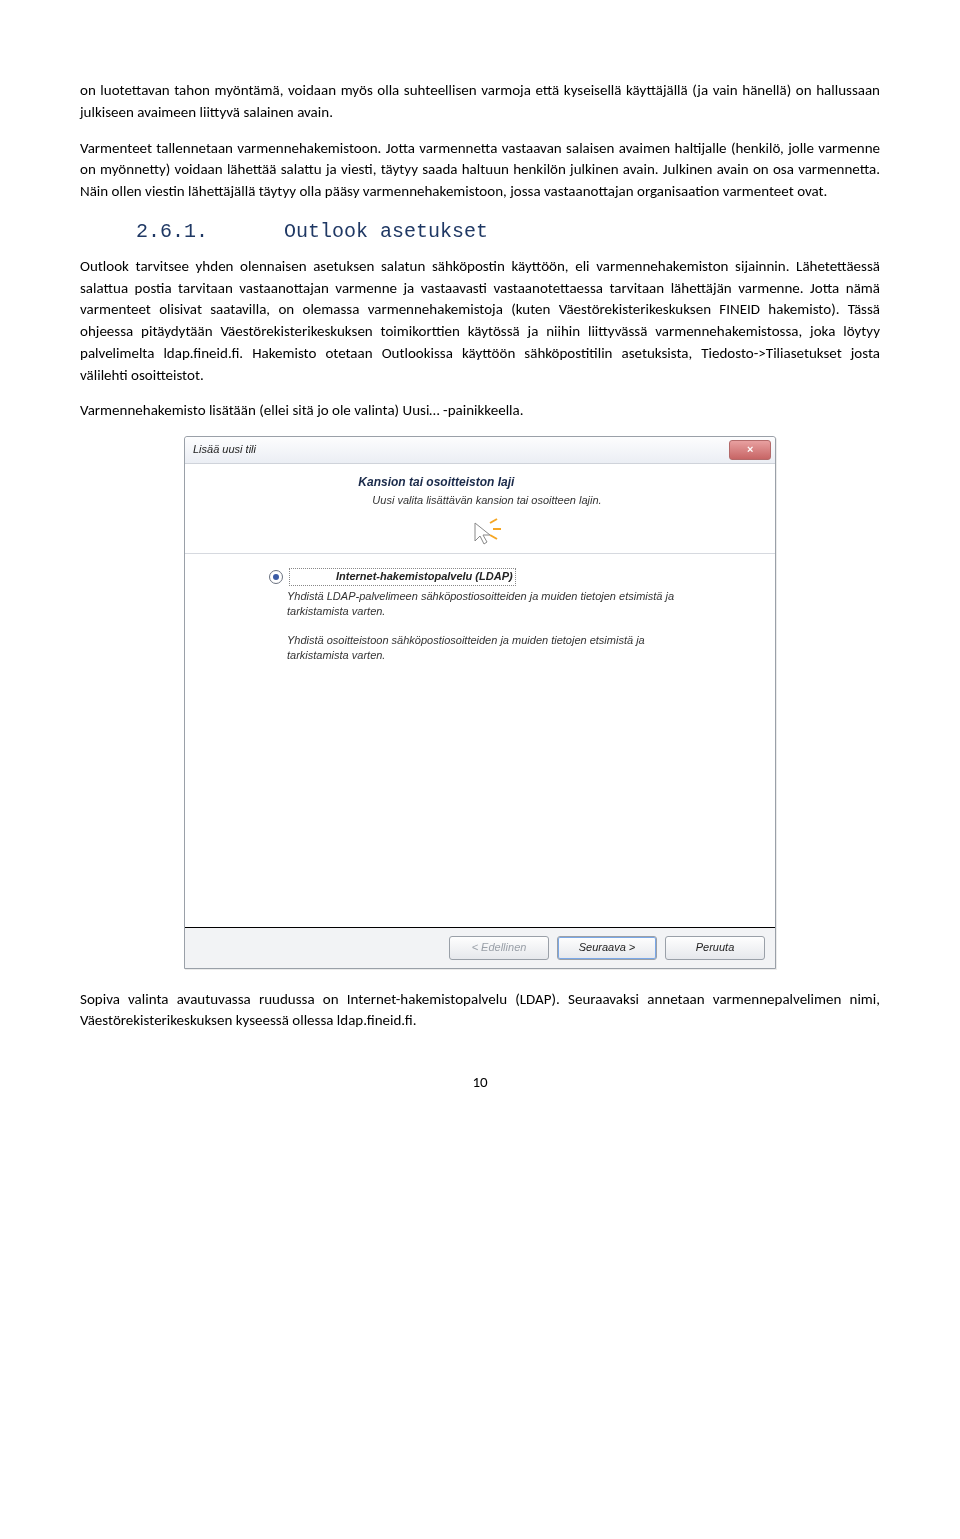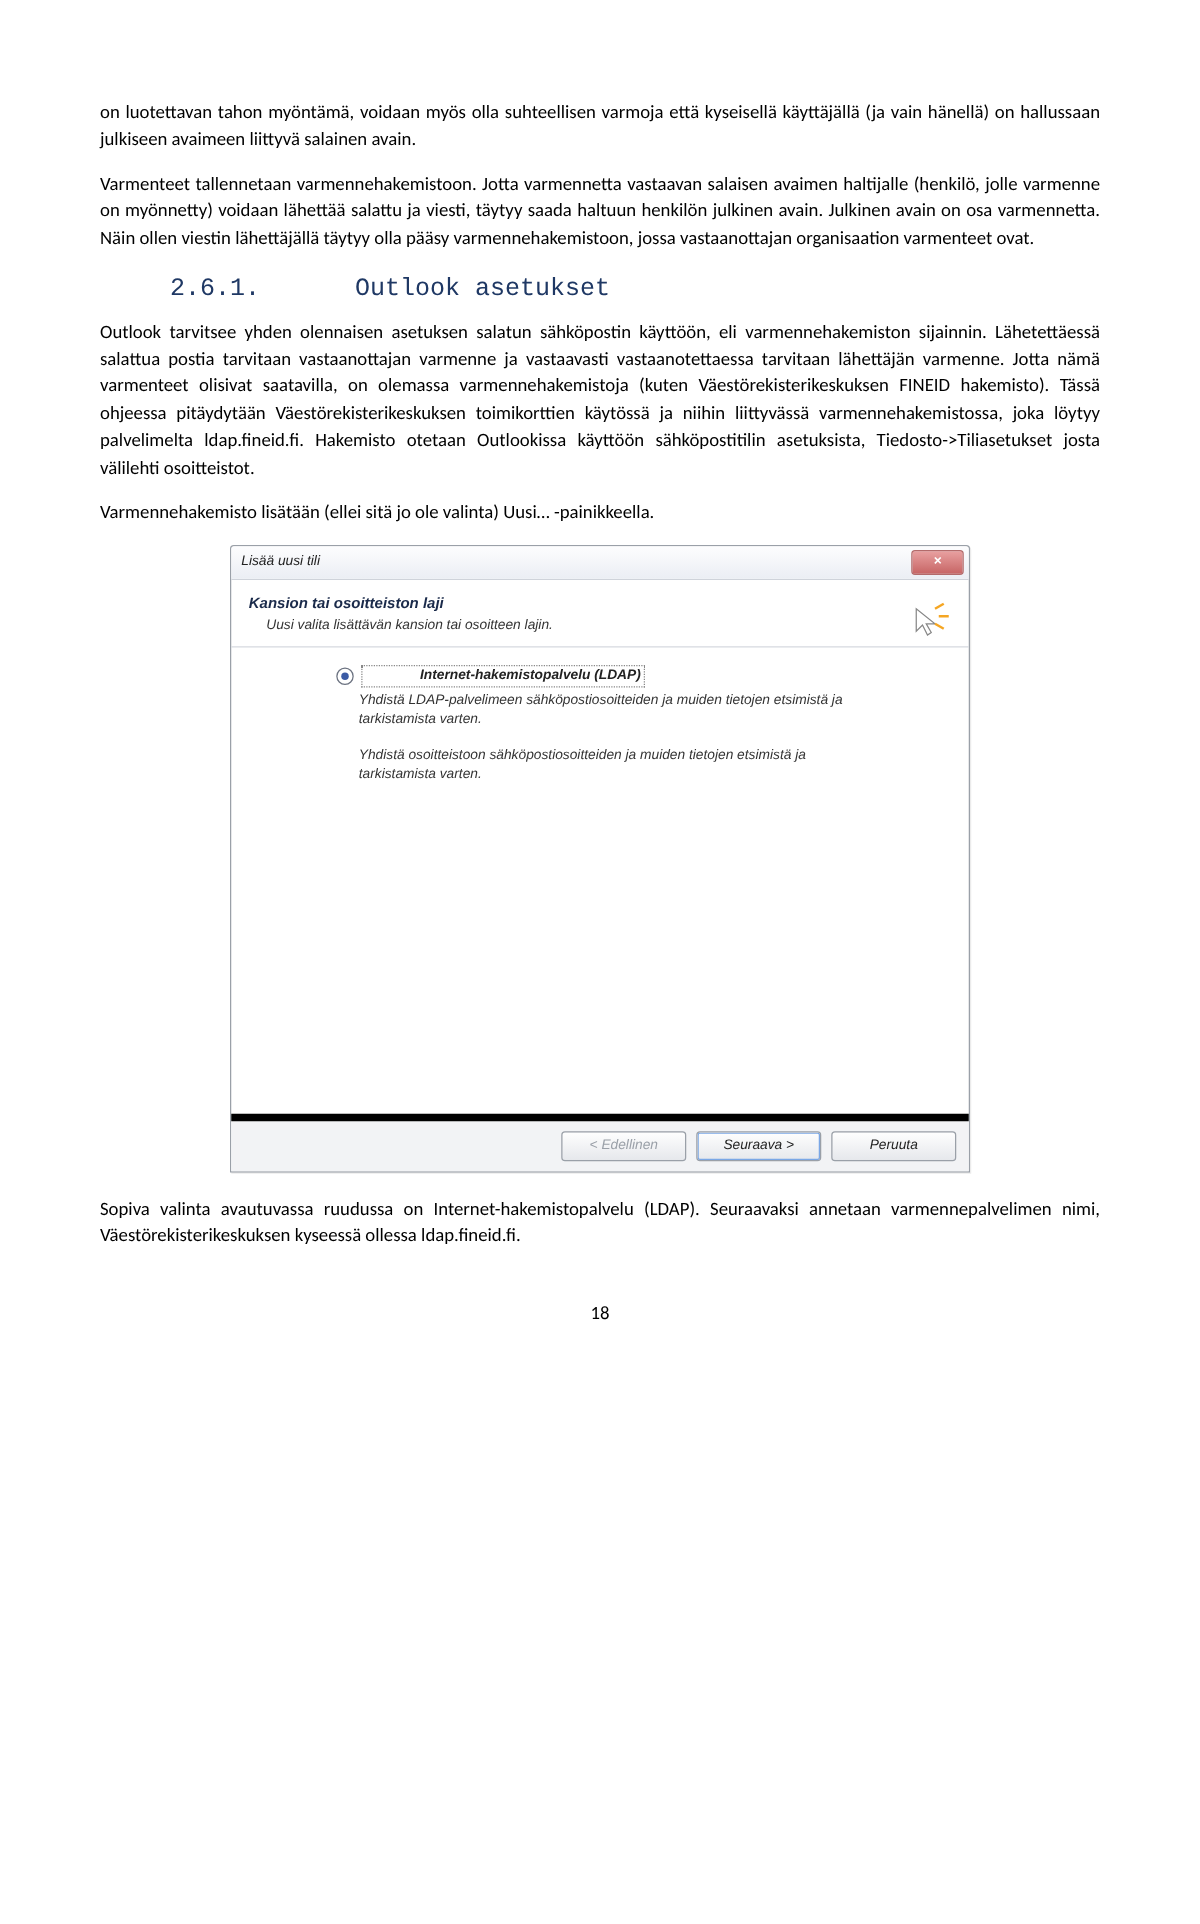--- a/index.html
+++ b/index.html
@@ -49,41 +49,41 @@
   .titlebar .closebtn {
     width: 40px; height: 18px;
     border: 1px solid #b36a6a;
     border-radius: 3px;
     background: linear-gradient(#e8a0a0, #c76565);
     color: #fff;
     display: flex; align-items: center; justify-content: center;
     font-size: 11px; font-weight: bold;
   }
   .dialog-body { padding: 10px 14px 0 14px; }
-  .hdr-row { display:flex; justify-content:space-between; align-items:flex-end; }
+  .hdr-row { display:flex; justify-content:space-between; align-items:center;flex-direction:column; }
   .hdr-title { font-weight: bold; font-size: 12px; color: #1a2a4a; }
   .hdr-sub { font-size: 11px; color: #333; margin: 2px 0 8px 14px; }
   .cursor-icon { width:46px; height:36px; position:relative; }
   .cursor-icon svg { width:46px; height:36px; }
   .sep { height:1px; background:#d6d9df; margin: 0 -14px 14px -14px; }
   .option-block { margin: 0 0 14px 70px; max-width: 440px; }
   .opt-row { display:flex; align-items:center; gap:6px; }
   .radio {
     width:12px; height:12px; border:1px solid #6b7280; border-radius:50%;
     background:#fff; display:inline-flex; align-items:center; justify-content:center; flex-shrink:0;
   }
   .radio.checked::after {
     content:""; width:6px; height:6px; border-radius:50%; background:#3b5ba5;
   }
   .opt-label { font-weight:bold; font-size:11px;padding-left:44px; }
   .opt-box { border:1px dotted #888; padding:0 2px; display:inline-block; }
   .opt-desc { font-size:11px; color:#333; margin:3px 0 0 18px; line-height:1.35; }
   .dialog-spacer { height: 250px; }
   .btnbar {
-    border-top:6px solid #000000;
+    border-top:1px solid #000000;
     background:#f2f3f5;
     padding: 8px 10px;
     display:flex; justify-content:flex-end; gap:8px;
   }
   .btn {
     min-width: 82px; height:22px;
     border:1px solid #9aa0a8;
     background: linear-gradient(#fefefe, #e6e8ec);
     border-radius:3px;
     font-size:11px; color:#222;
@@ -148,13 +148,13 @@
   </div>
   <div class="btnbar">
     <span class="btn disabled">&lt; Edellinen</span>
     <span class="btn default">Seuraava &gt;</span>
     <span class="btn">Peruuta</span>
   </div>
 </div>
 
 <p>Sopiva valinta avautuvassa ruudussa on Internet-hakemistopalvelu (LDAP). Seuraavaksi annetaan varmennepalvelimen nimi, Väestörekisterikeskuksen kyseessä ollessa ldap.fineid.fi.</p>
 
-<div class="pagenum">18</div>
+<div class="pagenum">10</div>
 
 </body></html>

